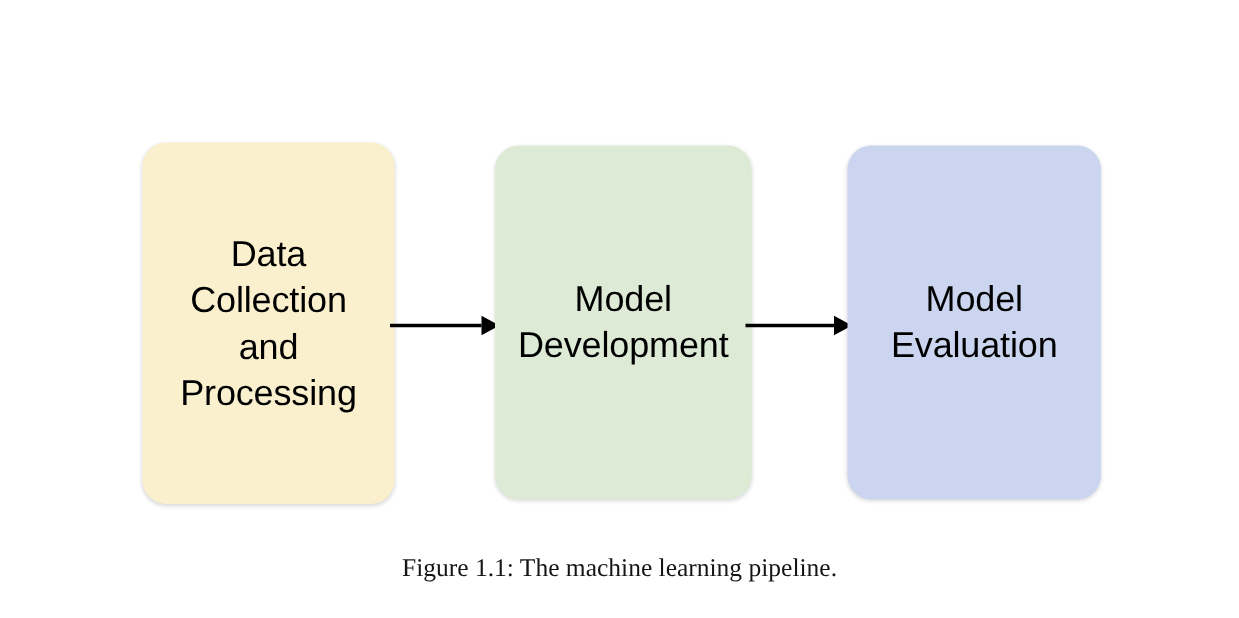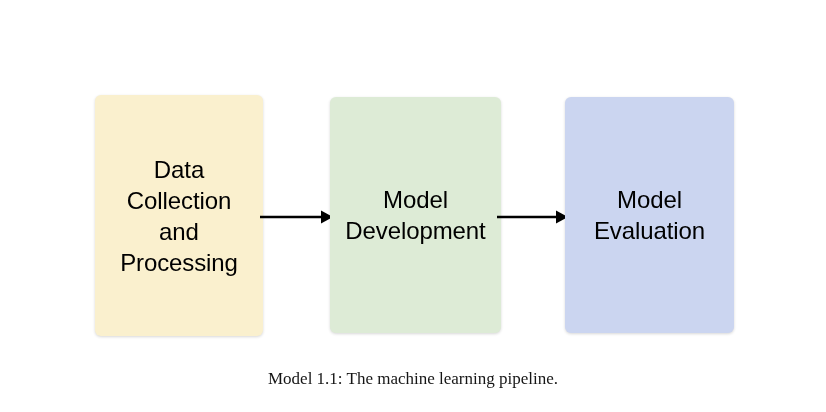--- a/index.html
+++ b/index.html
@@ -16,21 +16,21 @@
     width: 826px;
     height: 412px;
     background: #ffffff;
     overflow: hidden;
   }
 
   
   .stage {
     position: absolute;
     box-sizing: border-box;
-    border-radius: 6px;
+    border-radius: 16px;
     display: flex;
     align-items: center;
     justify-content: center;
     box-shadow: 0 1px 3px rgba(0,0,0,0.16);
   }
   .stage-label {
     font-family: "Liberation Sans", sans-serif;
     font-size: 24px;
     line-height: 31px;
     font-weight: 400;
@@ -120,15 +120,15 @@
       <line x1="1" y1="12" x2="60" y2="12" stroke="#000000" stroke-width="2.4"></line>
       <polygon points="60,5.5 72,12 60,18.5" fill="#000000"></polygon>
     </svg>
   </div>
 
   <div class="stage" id="stage-model-evaluation">
     <div class="stage-label">Model
 Evaluation</div>
   </div>
 
-  <div id="figure-caption">Model 1.1: The machine learning pipeline.</div>
+  <div id="figure-caption">Figure 1.1: The machine learning pipeline.</div>
 
 </div>
 
 </body></html>

